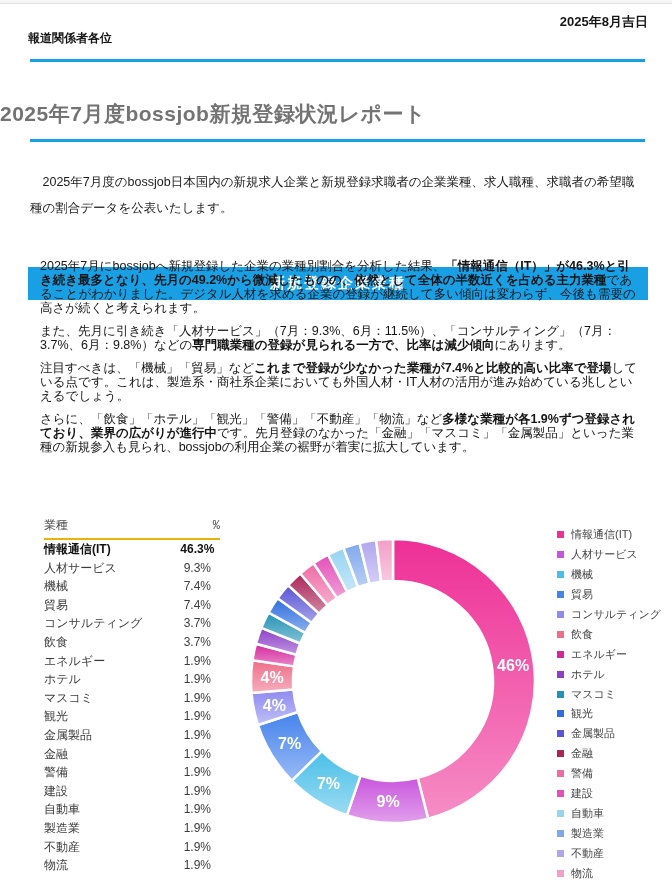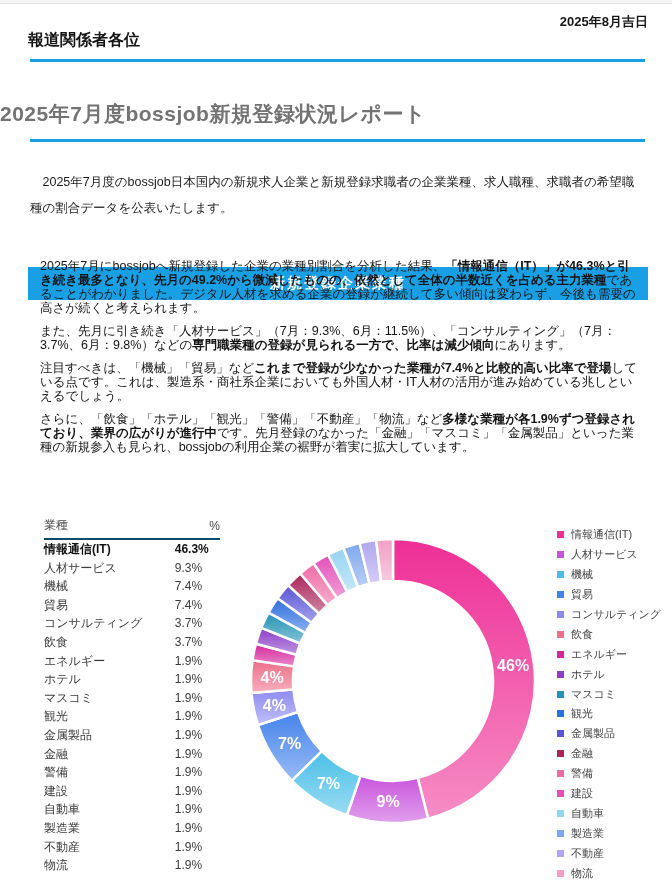--- a/index.html
+++ b/index.html
@@ -1,20 +1,20 @@
 <!DOCTYPE html>
 <html lang="ja"><head>
 <meta charset="utf-8">
 <style>
   html,body{margin:0;padding:0;background:#fff;}
   .page{position:relative;width:672px;height:894px;background:#fff;overflow:hidden;
         font-family:"Liberation Sans","DejaVu Sans",sans-serif;color:#1a1a1a;}
   .top-strip{position:absolute;top:0;left:0;right:0;height:3px;background:#f6f6f7;border-bottom:1px solid #e2e2e2;}
 
-  .recipient{position:absolute;left:28px;top:30px;font-size:16px;font-weight:bold;color:#151515;}
+  .recipient{position:absolute;left:28px;top:30px;font-size:12px;font-weight:bold;color:#151515;}
   .header-right{position:absolute;right:24px;top:12px;text-align:right;font-size:13px;font-weight:bold;line-height:20px;color:#151515;}
 
   .rule{position:absolute;left:30px;width:615px;height:3px;}
   .rule-1{top:59px;}
   .rule-2{top:139px;}
 
   .page-title{position:absolute;top:86px;left:0;right:0;text-align:left;
               font-size:21px;font-weight:bold;color:#737373;letter-spacing:.5px;}
 
   .intro{position:absolute;top:156px;left:30px;width:612px;font-size:12.5px;line-height:26px;color:#1b1b1b;}
@@ -24,25 +24,25 @@
           display:flex;align-items:center;justify-content:center;margin-top:48px;}
 
   .paragraphs{position:absolute;top:259px;left:40px;width:602px;font-size:12.5px;line-height:14px;color:#141414;}
   .paragraphs p{margin:0 0 9px 0;}
   .paragraphs .b{font-weight:bold;}
 
   .bottom{position:absolute;top:510px;left:0;right:0;bottom:0;}
 
   .data-table{position:absolute;left:44px;top:6px;width:176px;border-collapse:collapse;
               font-size:12px;color:#3c3c3c;}
-  .data-table th{font-weight:normal;color:#4a4a4a;padding:1px 0 4px;border-bottom:2px solid #0c4a6e;}
+  .data-table th{font-weight:normal;color:#4a4a4a;padding:1px 0 4px;border-bottom:2px solid #eab308;font-family:Liberation Mono, monospace;}
   .data-table th.lab{text-align:left;}
   .data-table th.val{text-align:right;}
   .data-table td{padding:0;line-height:18.6px;}
-  .data-table td.val{text-align:left;margin-top:20px;}
+  .data-table td.val{text-align:center;margin-top:20px;}
   .data-table tbody tr:first-child td{font-weight:bold;color:#111;}
 
   .donut-wrap{position:absolute;left:243px;top:21px;width:300px;height:300px;}
   .donut-wrap svg{display:block;width:300px;height:300px;}
   .slice-label{font-family:"Liberation Sans","DejaVu Sans",sans-serif;font-weight:bold;fill:#fff;}
 
   .legend{position:absolute;left:557px;top:15px;list-style:none;margin:0;padding:0;}
   .legend li{display:flex;align-items:center;height:19.9px;font-size:11px;color:#444;white-space:nowrap;}
   .legend .swatch{width:7px;height:7px;margin-right:7px;flex:0 0 auto;}
 </style>

